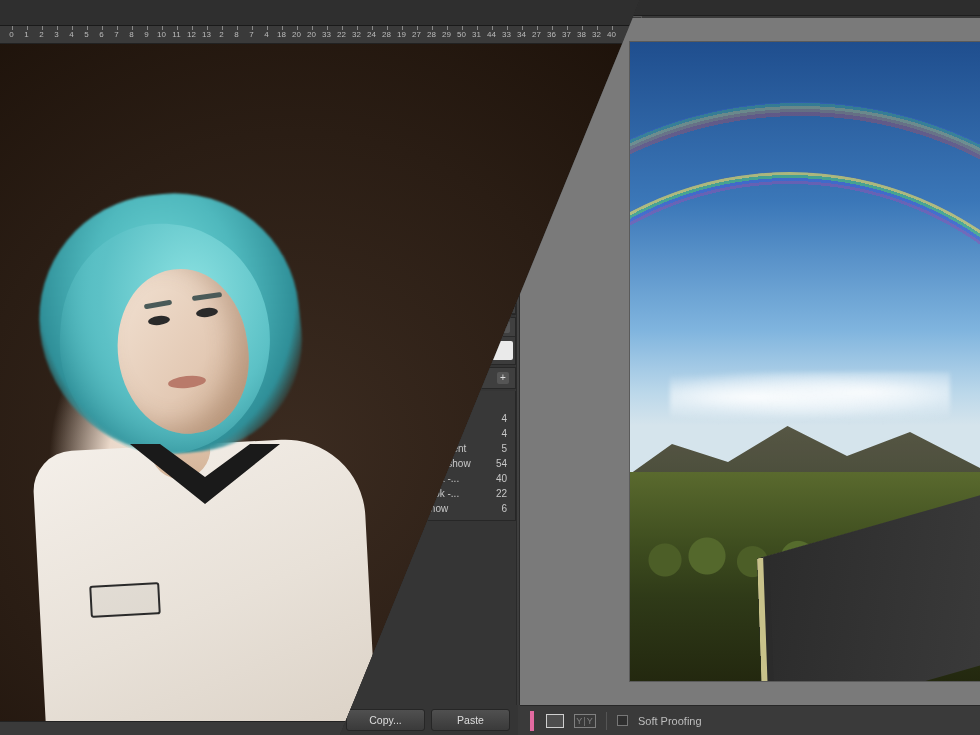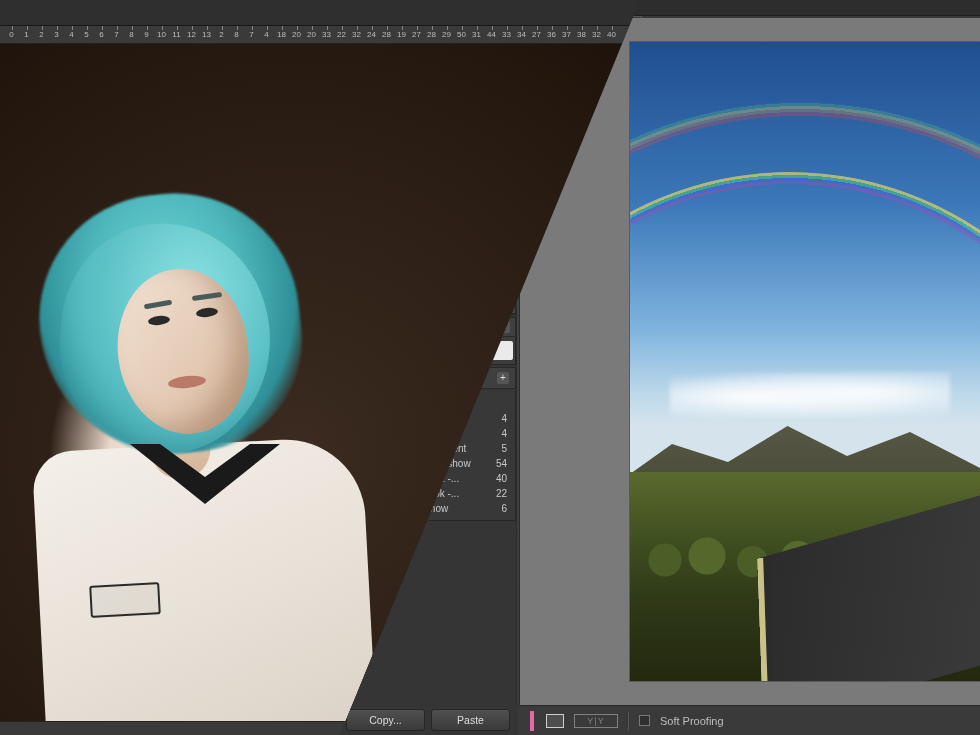--- a/index.html
+++ b/index.html
@@ -188,21 +188,21 @@
 
   
   .lr-toolbar{
     position:absolute; left:520px; right:0; bottom:0; height:30px;
     background:#3a3a3a; border-top:1px solid #272727;
     display:flex; align-items:center; gap:10px; padding:0 10px;
     color:#bdbdbd; font-size:11px;
   }
   .tb-pink{ width:4px; height:20px; background:#e26aa0; margin-right:2px;}
   .tb-box{ width:18px;height:14px;border:1.5px solid #cfcfcf;background:#cfcfcf22;}
-  .tb-yy{ width:44px;height:14px;border:1.5px solid #808080;color:#808080;font-size:9px;line-height:13px;text-align:center;letter-spacing:1px;}
+  .tb-yy{ width:22px;height:14px;border:1.5px solid #808080;color:#808080;font-size:9px;line-height:13px;text-align:center;letter-spacing:1px;}
   .tb-sep{ width:1px;height:18px;background:#555;}
   .tb-check{ width:11px;height:11px;border:1px solid #777;background:#2f2f2f;}
 
   .divider-edge{
     position:absolute; left:516px; top:18px; width:4px; bottom:30px;
     background:linear-gradient(#4a4a4a,#3a3a3a);
     border-left:1px solid #2a2a2a; border-right:1px solid #2a2a2a;
   }
 </style>
 </head>

